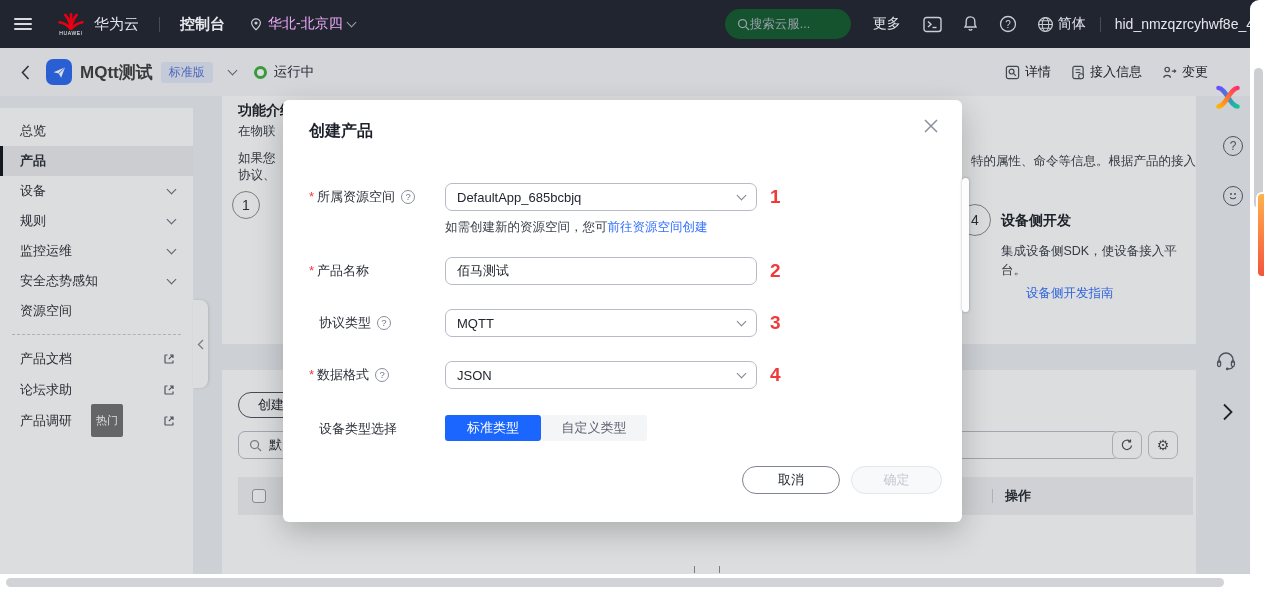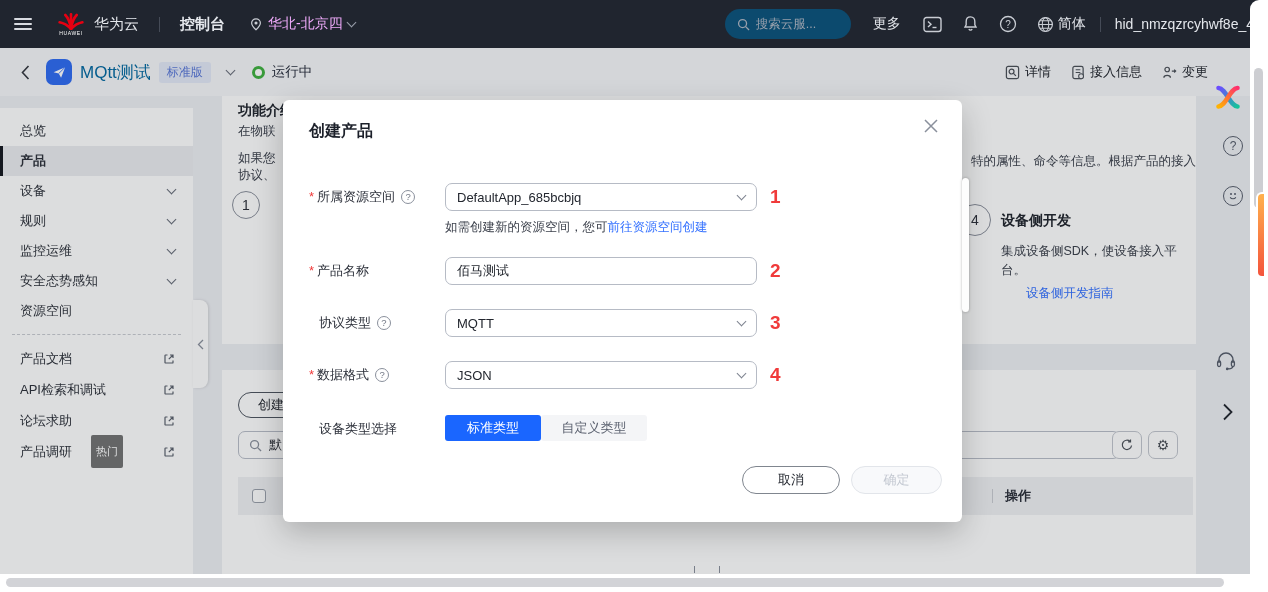--- a/index.html
+++ b/index.html
@@ -10,28 +10,28 @@
   
   .navbar{position:absolute;left:0;top:0;width:1268px;height:48px;background:#20252f;
     display:flex;align-items:center;padding:0 14px;z-index:3}
   .nv-txt{color:#e4e7ec;font-size:14px;white-space:nowrap}
   .nv-dim{color:#f0abfc}
   .nv-div{width:1px;height:15px;background:#454b57}
   .burger{width:18px;height:12px;display:flex;flex-direction:column;justify-content:space-between;cursor:pointer}
   .burger i{display:block;height:2px;background:#d8dbe1;border-radius:1px}
   .hwlogo{display:flex;flex-direction:column;align-items:center;line-height:1}
   .hwlogo .hwword{font-size:5px;color:#fff;letter-spacing:.6px;margin-top:1px}
-  .searchpill{display:flex;align-items:center;gap:6px;width:126px;height:30px;border-radius:15px;
-    background:#0c4a6e;padding:0 12px;cursor:pointer}
+  .searchpill{display:flex;align-items:center;width:126px;height:30px;border-radius:15px;
+    background:#14532d;padding:0 12px;cursor:pointer}
   .searchpill span{color:#98a0ac;font-size:12.5px;white-space:nowrap;overflow:hidden}
   .nv-ic{display:flex;align-items:center;justify-content:center;cursor:pointer}
   
   .pagehdr{position:absolute;left:0;top:48px;width:1268px;height:48px;background:#f6f7f9;
     display:flex;align-items:center;padding:0 16px;z-index:1}
-  .ph-title{font-size:17px;font-weight:normal;color:#0369a1;margin-left:4px}
+  .ph-title{font-size:17px;font-weight:bold;color:#404040;margin-left:4px}
   .ver-badge{background:#e3e9f7;color:#5a78d8;font-size:12px;padding:2px 8px;border-radius:3px;margin-left:8px}
   .statusdot{width:13px;height:13px;border-radius:50%;border:3.5px solid #3fb13f;background:#fff}
   .ph-actions{position:absolute;right:60px;top:0;height:48px;display:flex;align-items:center;gap:20px}
   .ph-act{display:flex;align-items:center;gap:5px;font-size:13px;color:#22262e;cursor:pointer}
   .appicon{width:26px;height:26px;border-radius:7px;background:#2e6bf3;display:flex;align-items:center;justify-content:center}
   
   .sidebar{position:absolute;left:0;top:108px;width:193px;height:479px;background:#fff;padding-top:8px;z-index:1}
   .sb-item{height:30px;line-height:30px;padding:0 18px 0 20px;font-size:13px;color:#2d313a;cursor:pointer;
     display:flex;align-items:center;justify-content:space-between;white-space:nowrap}
   .sb-item.active{background:#ebedf0;font-weight:bold;border-left:3px solid #15181f;padding-left:17px}
@@ -242,26 +242,20 @@
         <span>资源空间</span>
       </div>
     <div class="sb-divider"></div>
     <div class="sb-item sb-link">
       <span>产品文档</span>
       <svg width="12" height="12" viewBox="0 0 12 12">
           <path d="M4.5 2 H2.6 A.6.6 0 0 0 2 2.6 V9.4 A.6.6 0 0 0 2.6 10 H9.4 A.6.6 0 0 0 10 9.4 V7.5 M7 2 H10 V5 M10 2 L5.8 6.2" fill="none" stroke="#5a606c" stroke-width="1.2"></path>
         </svg>
     </div>
     <div class="sb-item sb-link">
-      <span>API检索和调试</span>
-      <svg width="12" height="12" viewBox="0 0 12 12">
-          <path d="M4.5 2 H2.6 A.6.6 0 0 0 2 2.6 V9.4 A.6.6 0 0 0 2.6 10 H9.4 A.6.6 0 0 0 10 9.4 V7.5 M7 2 H10 V5 M10 2 L5.8 6.2" fill="none" stroke="#5a606c" stroke-width="1.2"></path>
-        </svg>
-    </div>
-    <div class="sb-item sb-link">
       <span>论坛求助</span>
       <svg width="12" height="12" viewBox="0 0 12 12">
           <path d="M4.5 2 H2.6 A.6.6 0 0 0 2 2.6 V9.4 A.6.6 0 0 0 2.6 10 H9.4 A.6.6 0 0 0 10 9.4 V7.5 M7 2 H10 V5 M10 2 L5.8 6.2" fill="none" stroke="#5a606c" stroke-width="1.2"></path>
         </svg>
     </div>
     <div class="sb-item sb-link">
       <span style="display:flex;align-items:center">
         <span>产品调研</span>
         <span class="hotbadge">热门</span>
       </span>

